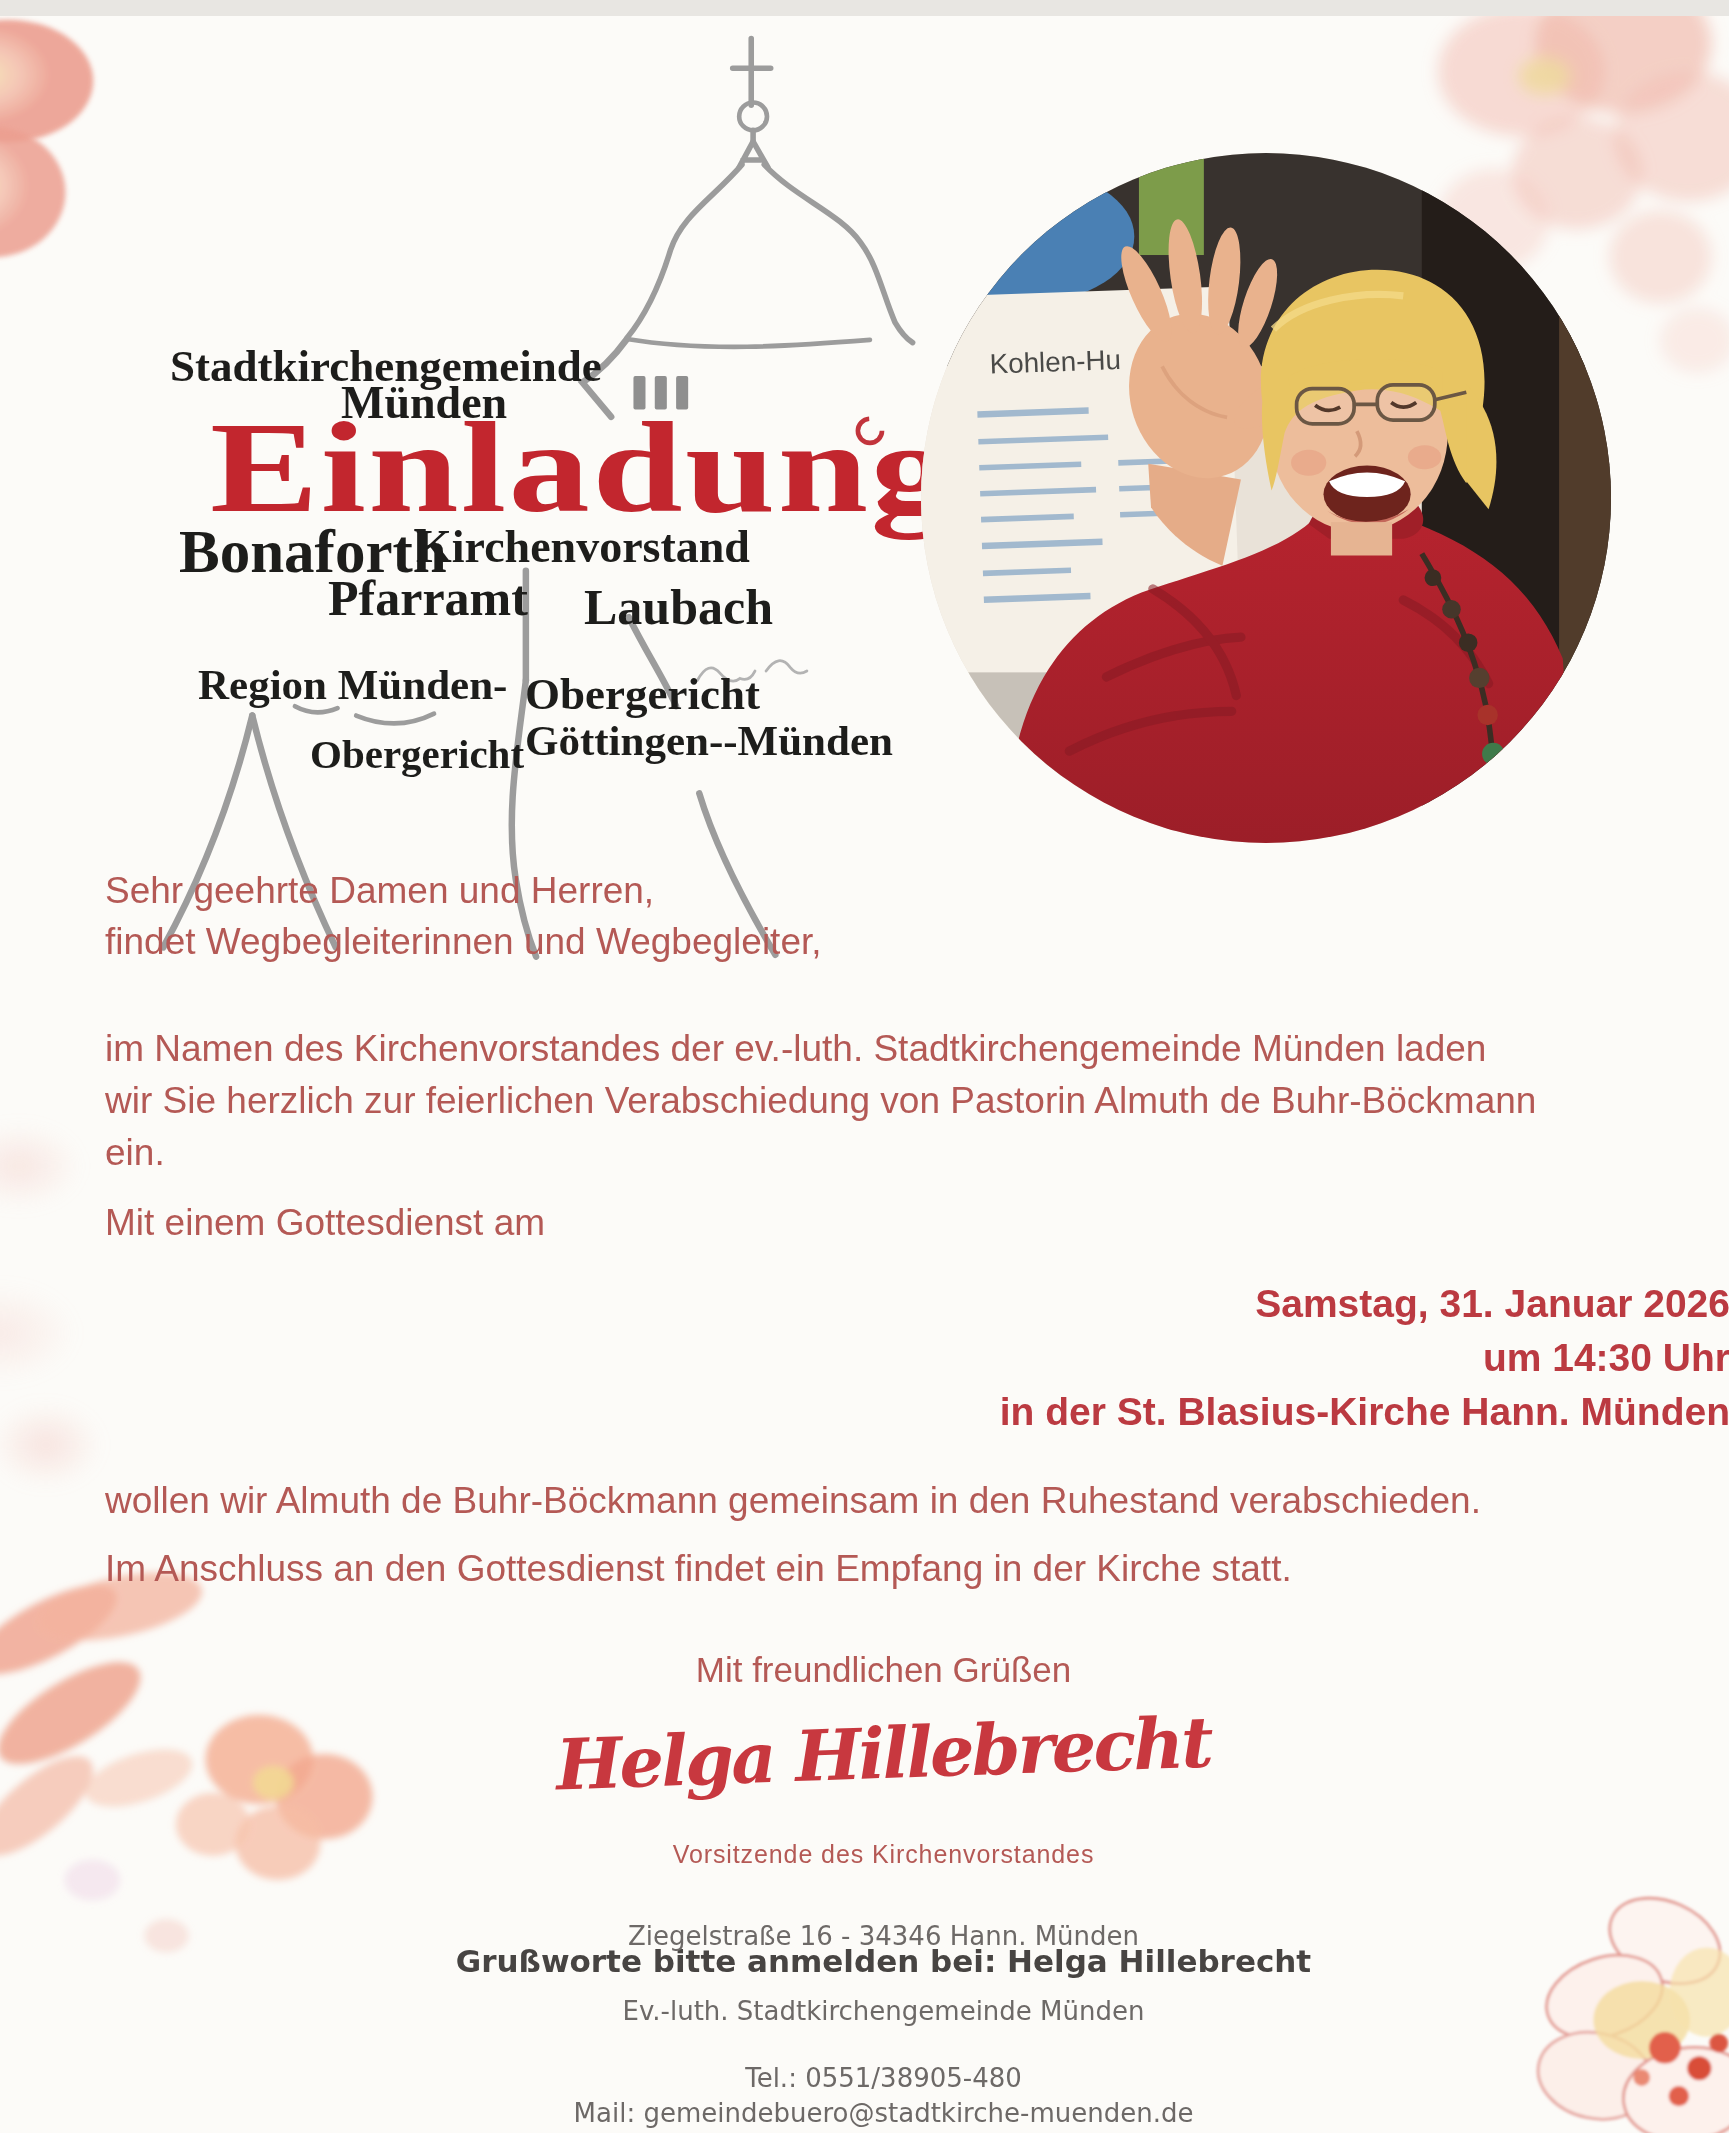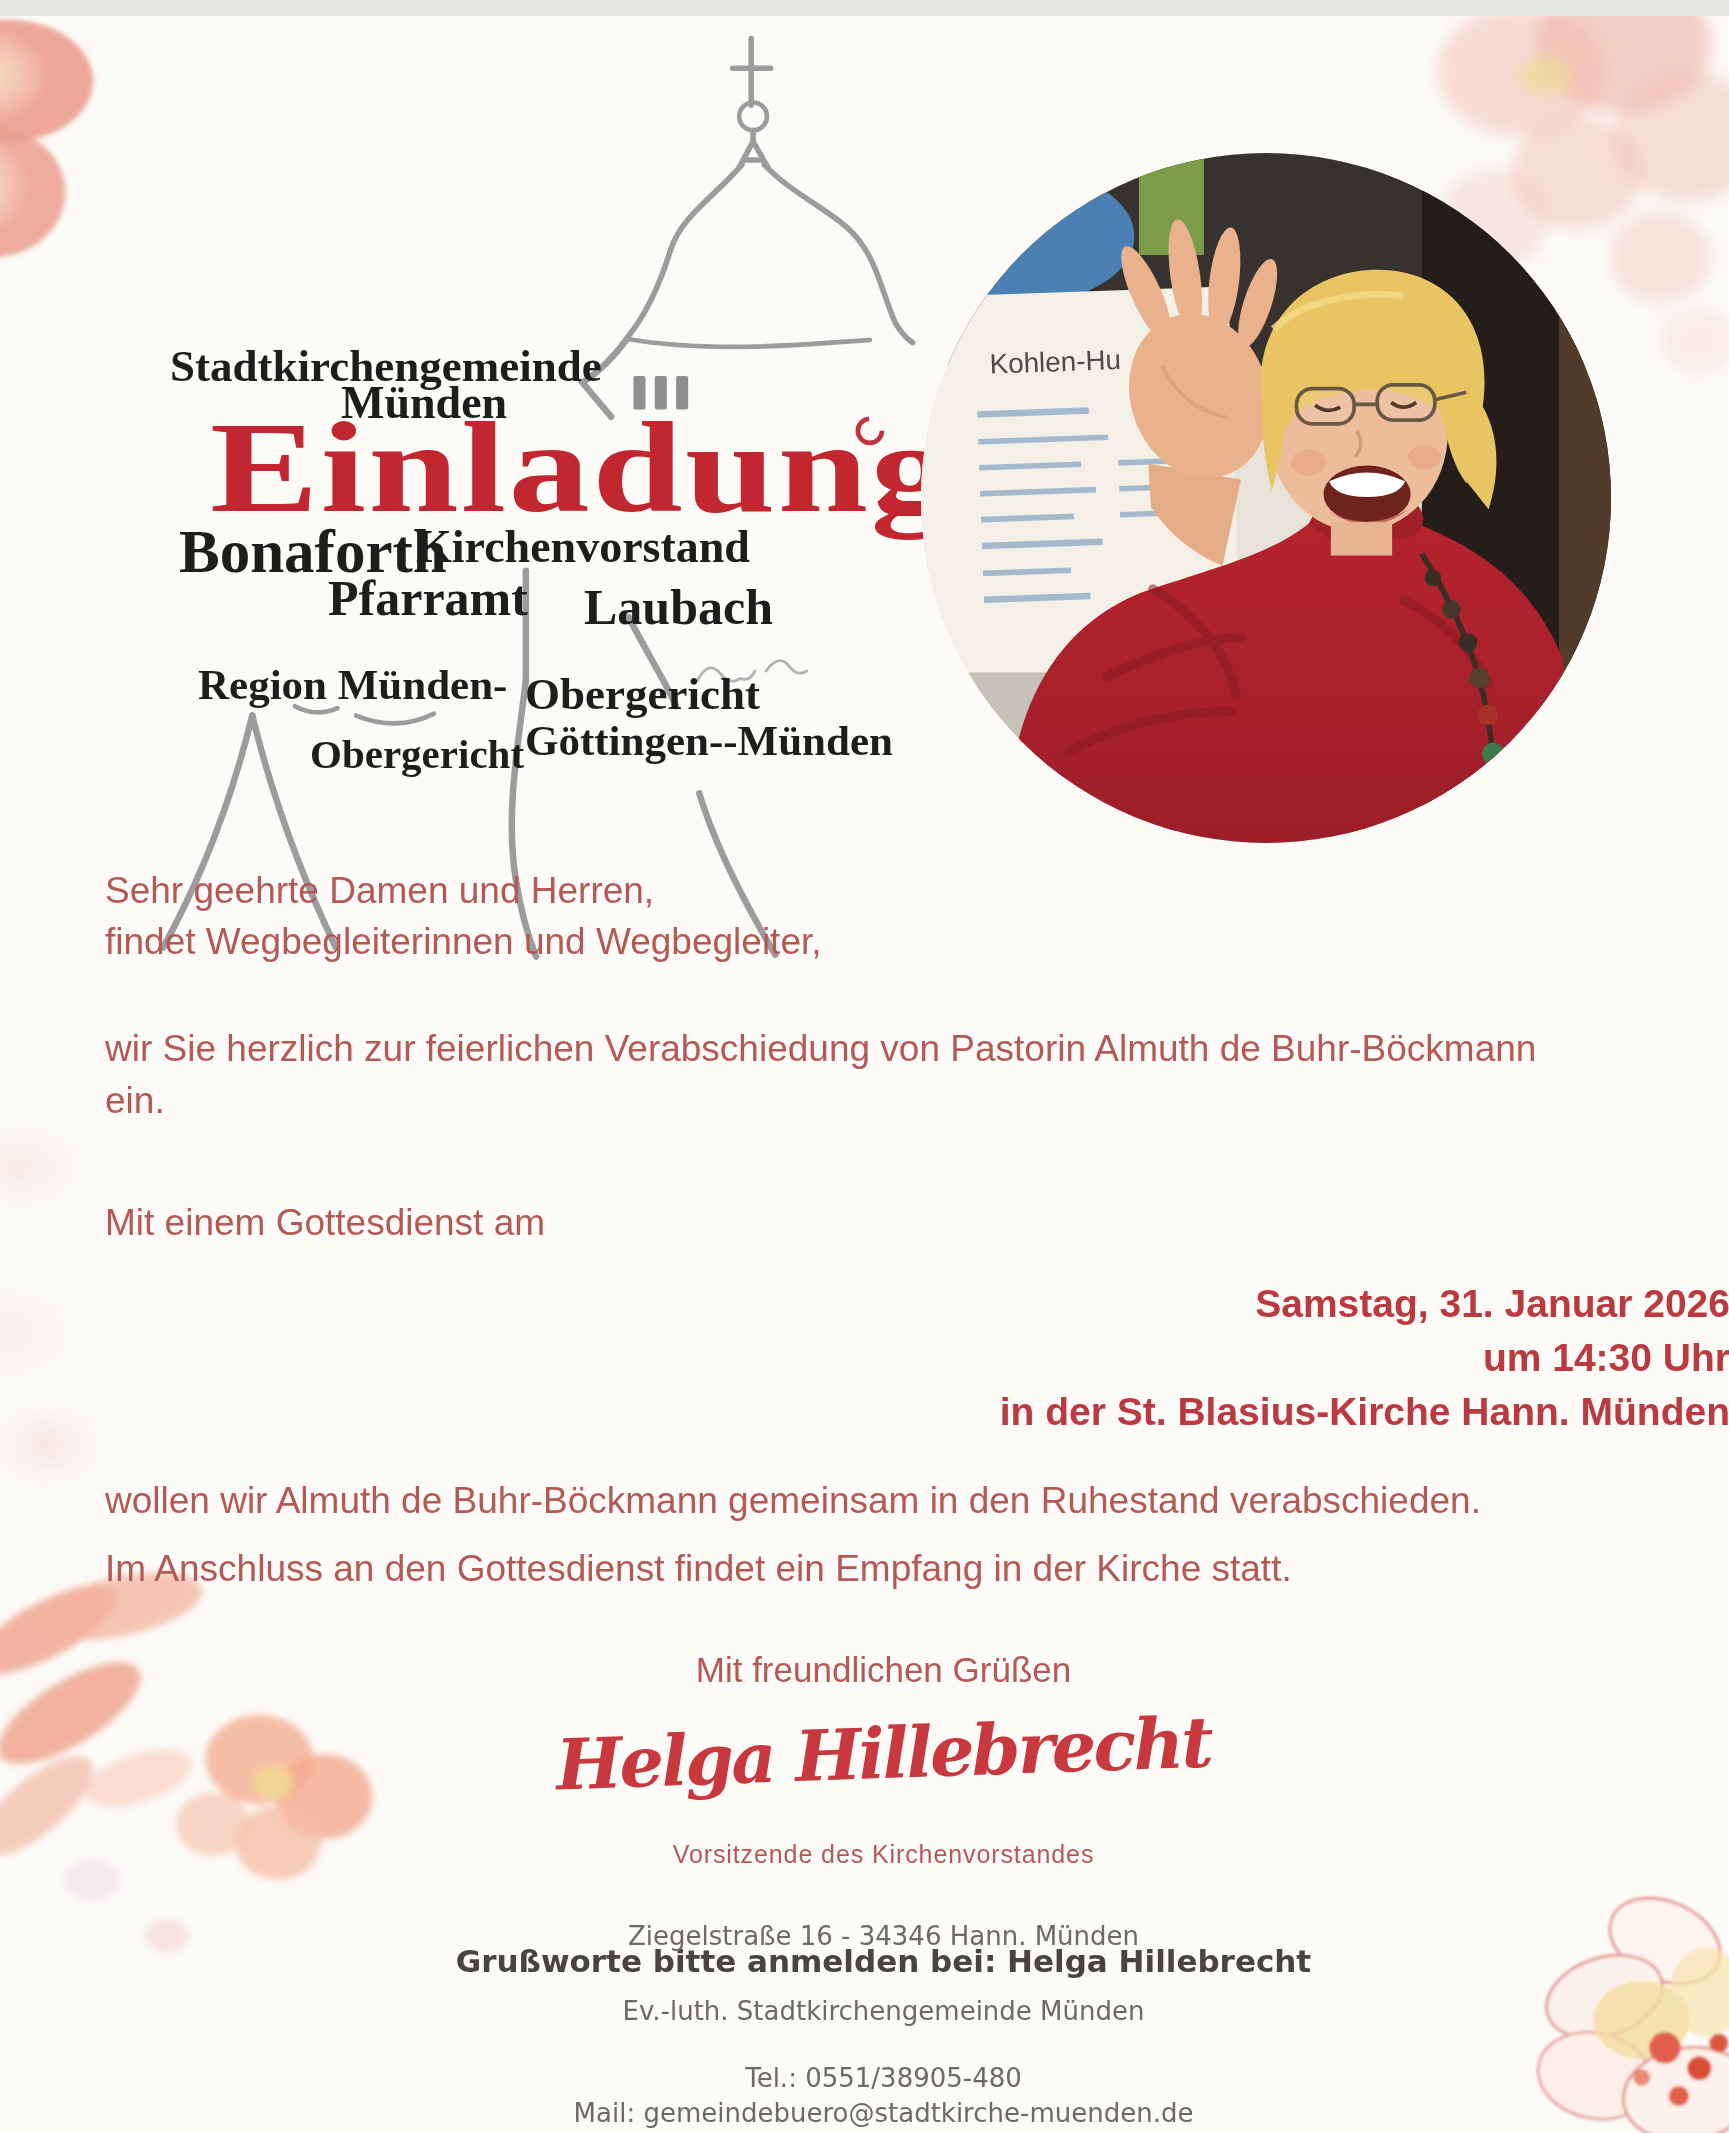--- a/index.html
+++ b/index.html
@@ -287,20 +287,21 @@
       </g>
     </g>
   </svg>
 
   <div class="txt left-col greeting">
     <div>Sehr geehrte Damen und Herren,</div>
     <div>findet Wegbegleiterinnen und Wegbegleiter,</div>
   </div>
 
   <div class="txt left-col para1">
+    <div>im Namen des Kirchenvorstandes der ev.-luth. Stadtkirchengemeinde Münden laden</div>
     <div>wir Sie herzlich zur feierlichen Verabschiedung von Pastorin Almuth de Buhr-Böckmann</div>
     <div>ein.</div>
   </div>
 
   <div class="txt left-col intro">Mit einem Gottesdienst am</div>
 
   <div class="txt centered event">
     <div>Samstag, 31. Januar 2026</div>
     <div>um 14:30 Uhr</div>
     <div>in der St. Blasius-Kirche Hann. Münden</div>

